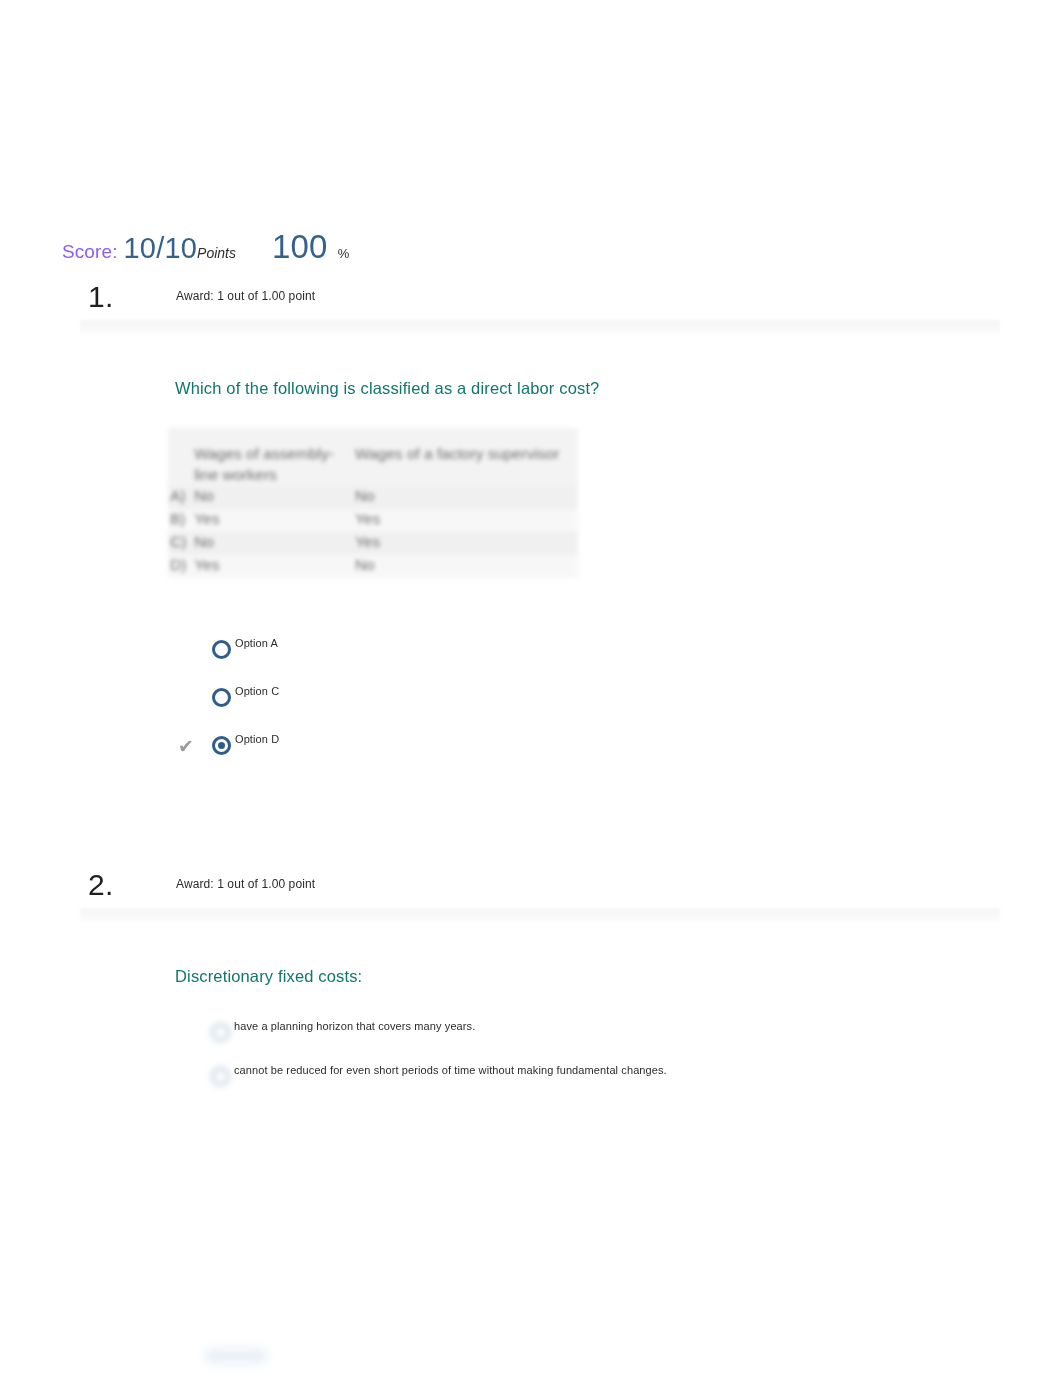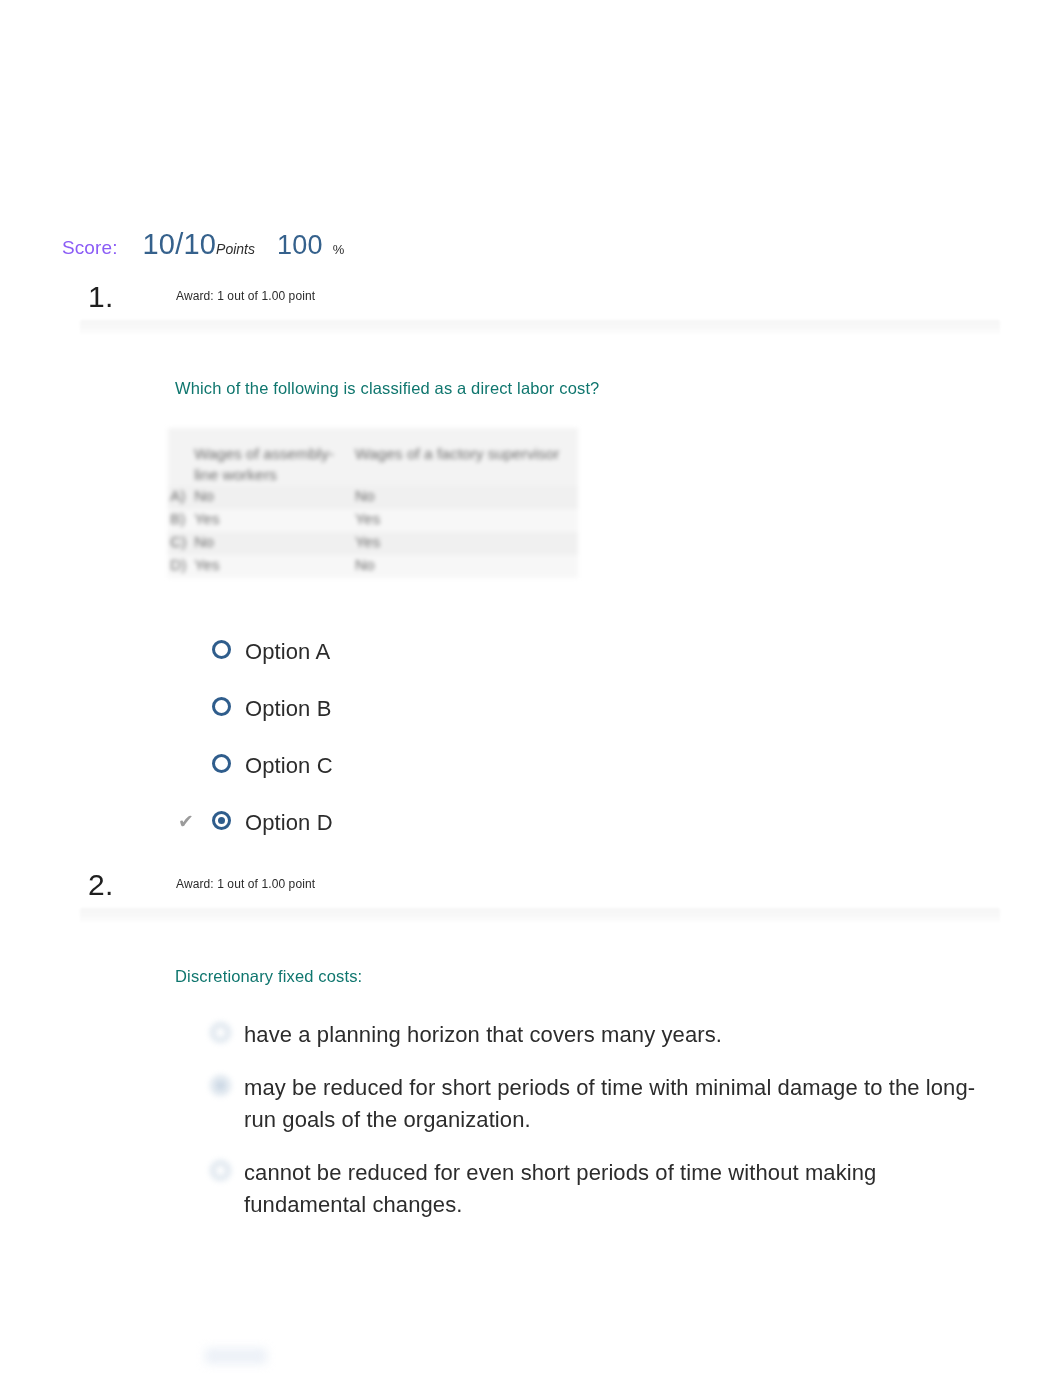--- a/index.html
+++ b/index.html
@@ -35,33 +35,33 @@
     white-space: nowrap;
   }
   .score-label {
     font-size: 19px;
     color: #8b5cf6;
     letter-spacing: .1px;
   }
   .score-points {
     font-size: 29px;
     color: #35618c;
-    margin-left: 25px;
+    margin-left: 6px;
     letter-spacing: .2px;
   }
   .score-points-unit {
     font-size: 14px;
     color: #2d2d2d;
     margin-left: 0;
     font-style: italic;
   }
   .score-pct {
-    font-size: 27px;
+    font-size: 33px;
     color: #35618c;
-    margin-left: 22px;
+    margin-left: 36px;
     letter-spacing: .2px;
   }
   .score-pct-unit {
     font-size: 13px;
     color: #2d2d2d;
     margin-left: 10px;
   }
 
   
   .question {
@@ -174,22 +174,22 @@
     content: "";
     position: absolute;
     left: 3px;
     top: 3px;
     width: 7px;
     height: 7px;
     border-radius: 50%;
     background: #2f5d8c;
   }
   .opt-label {
-    margin-left: 14px;
-    font-size: 22px;
+    margin-left: 4px;
+    font-size: 11px;
     color: #2c2c2c;
     line-height: 1.45;
     letter-spacing: .1px;
   }
   .opt.blurred .radio {
     filter: blur(3.4px);
     opacity: .55;
     border-color: #93aec8;
   }
   .opt.blurred .radio.checked::after { background: #5b82ab; }
@@ -264,24 +264,20 @@
     </table>
   </div>
 
   <div class="opts" style="left:212px; top:636px; width:700px">
     <div class="opt" style="margin-bottom:25px">
       <span class="radio"></span>
       <span class="opt-label">Option A</span>
     </div>
     <div class="opt" style="margin-bottom:25px">
       <span class="radio"></span>
-      <span class="opt-label">Option B</span>
-    </div>
-    <div class="opt" style="margin-bottom:25px">
-      <span class="radio"></span>
       <span class="opt-label">Option C</span>
     </div>
     <div class="opt">
       <span class="opt-check">✔</span>
       <span class="radio checked"></span>
       <span class="opt-label">Option D</span>
     </div>
   </div>
 
   <div class="question" style="top:868px">
@@ -293,24 +289,20 @@
   </div>
 
   <div class="q-stem" style="top:967px">Discretionary fixed costs:</div>
 
   <div class="opts" style="left:211px; top:1019px; width:790px">
     <div class="opt blurred" style="margin-bottom:21px">
       <span class="radio"></span>
       <span class="opt-label">have a planning horizon that covers many years.</span>
     </div>
     <div class="opt blurred" style="margin-bottom:21px">
-      <span class="radio checked"></span>
-      <span class="opt-label">may be reduced for short periods of time with minimal damage to the long-run goals of the organization.</span>
-    </div>
-    <div class="opt blurred" style="margin-bottom:21px">
       <span class="radio"></span>
       <span class="opt-label">cannot be reduced for even short periods of time without making fundamental changes.</span>
     </div>
   </div>
 
   <div class="bottom-ghost"></div>
 
 </div>
 
 </body></html>

